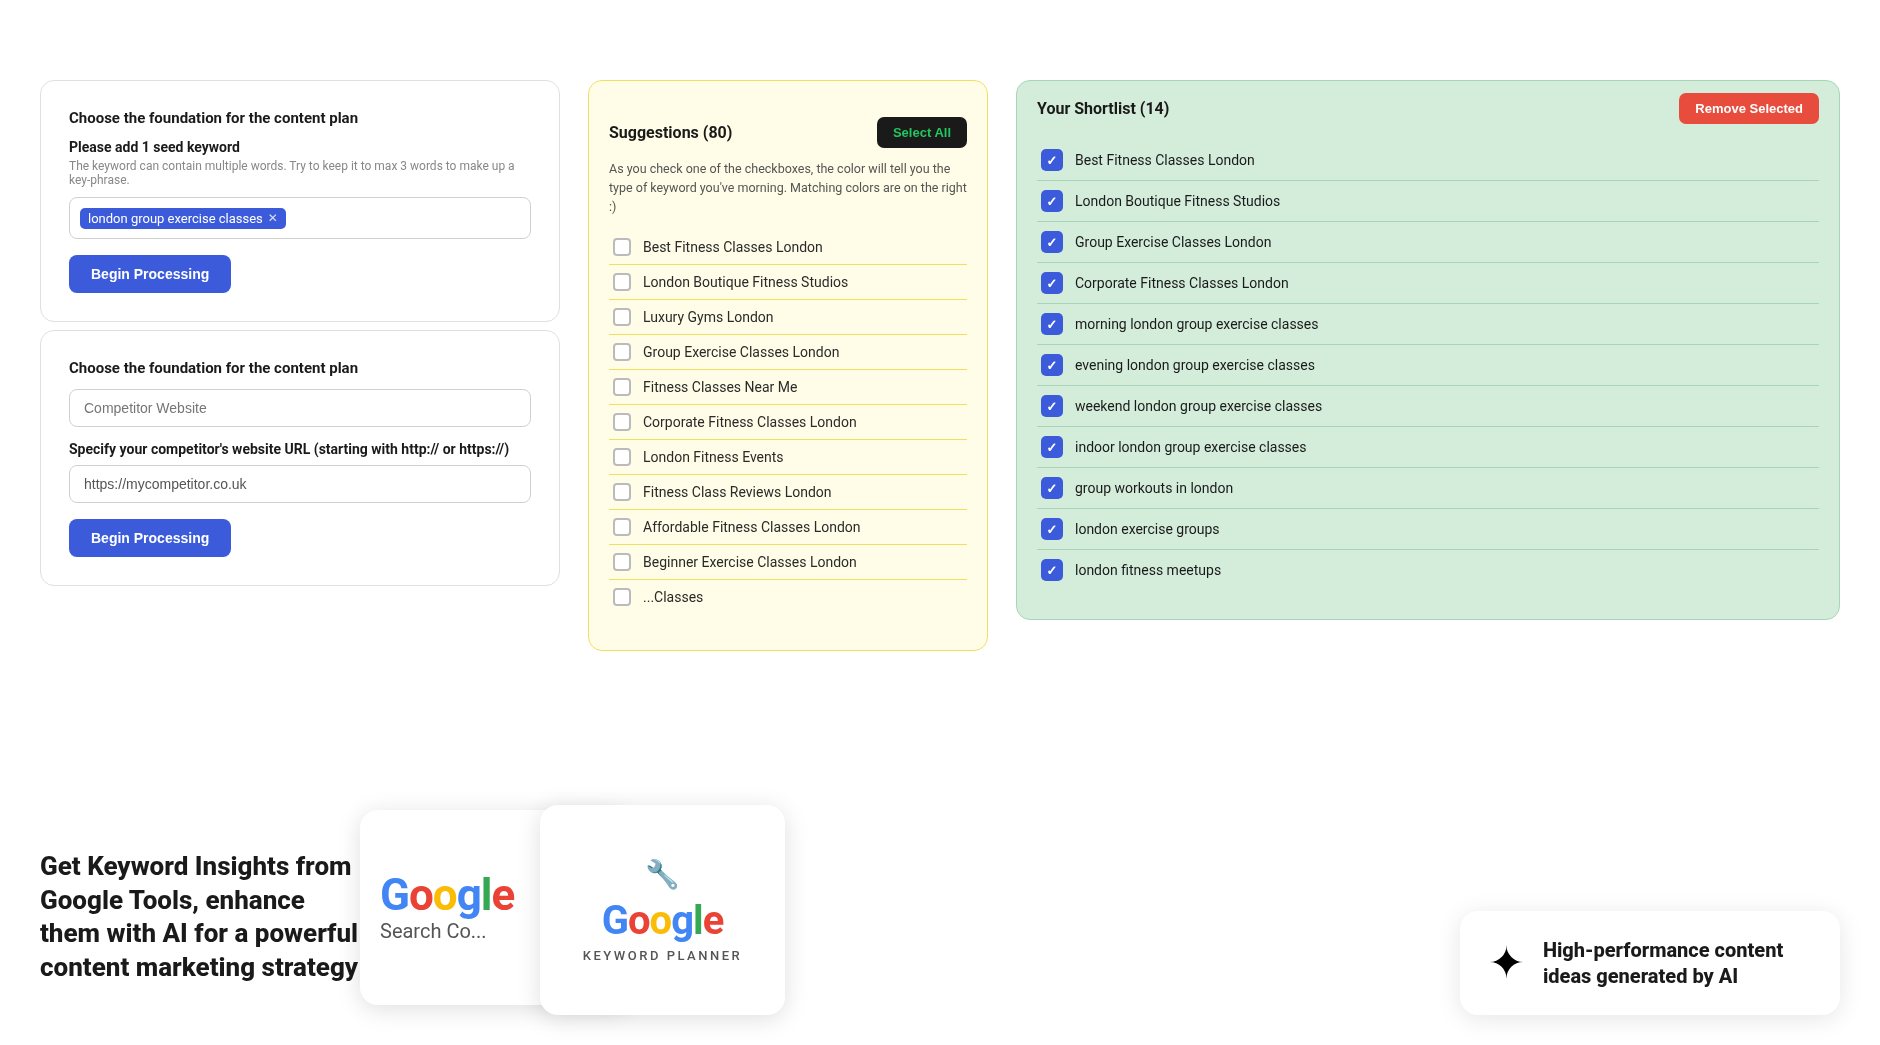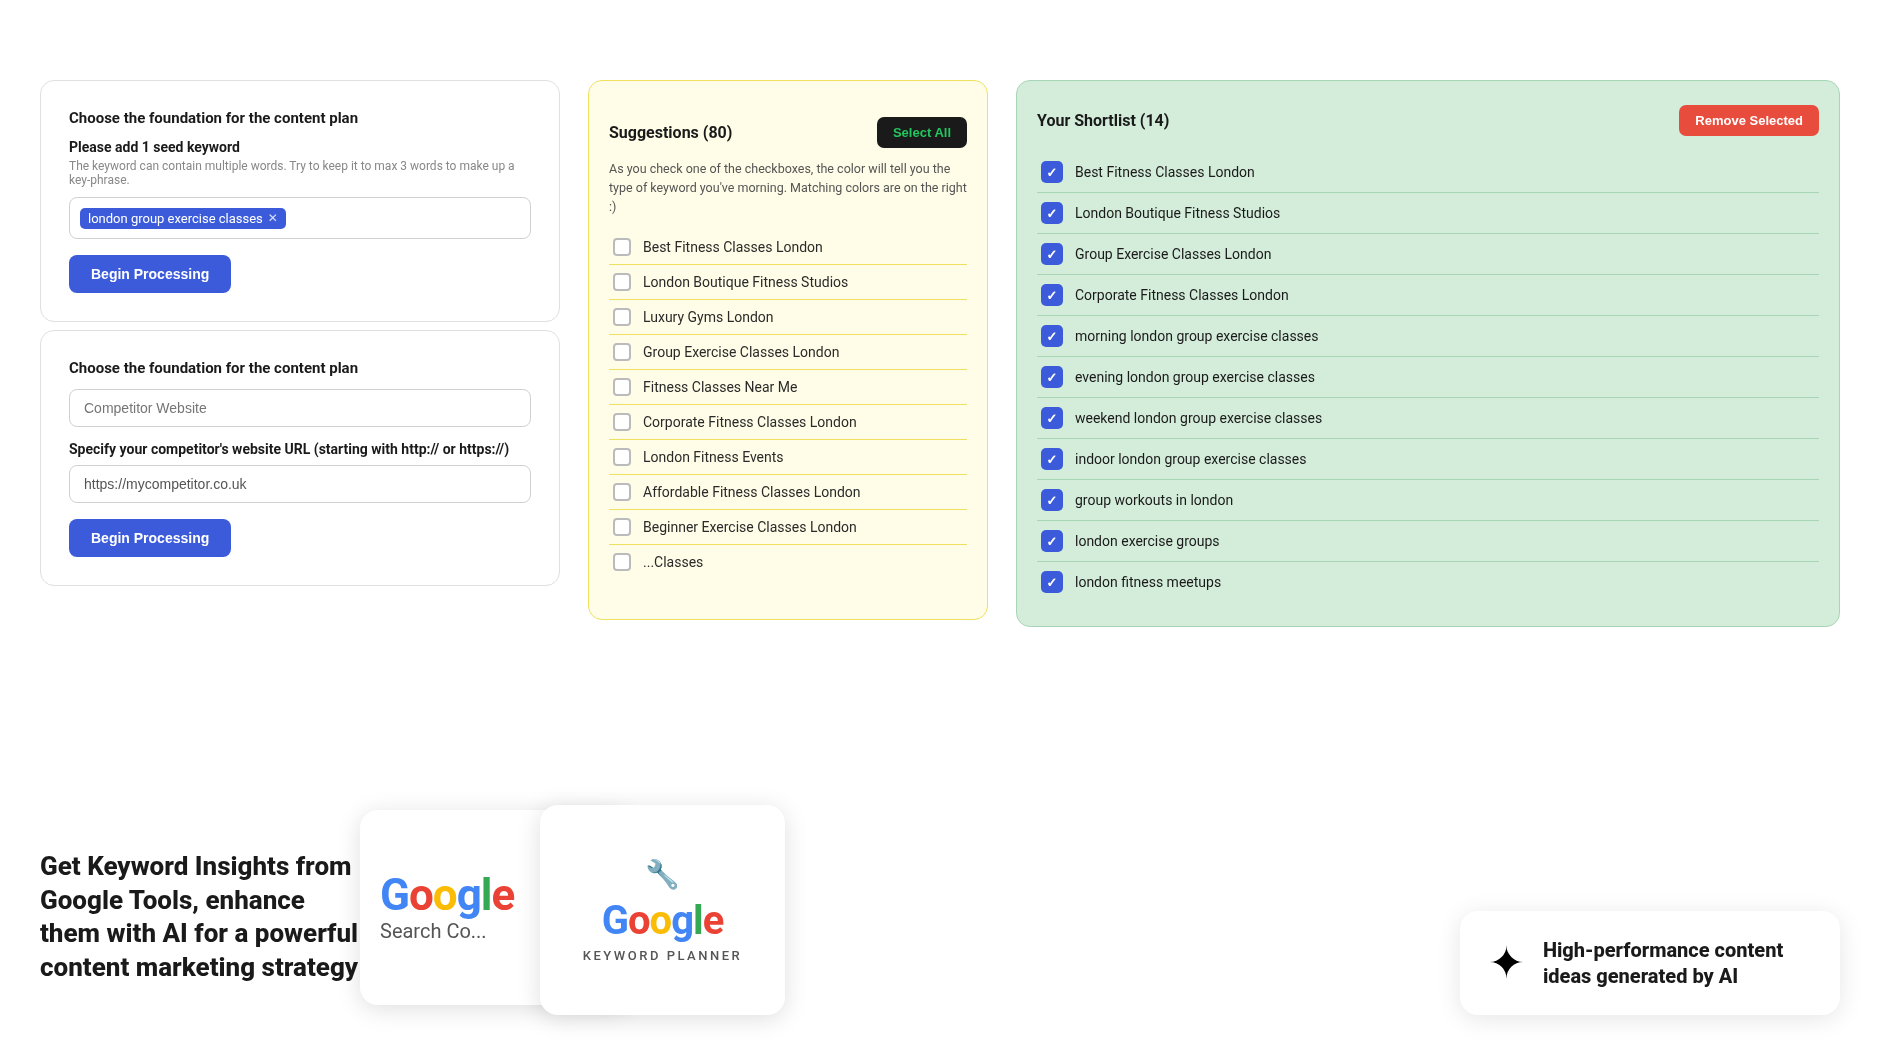--- a/index.html
+++ b/index.html
@@ -299,21 +299,21 @@
     
     .right-col {
       flex: 1;
       min-width: 380px;
     }
 
     .shortlist-card {
       background: #d4edda;
       border: 1.5px solid #a8d5b5;
       border-radius: 14px;
-      padding: 24px 20px;
+      padding: 12px 20px;
       min-height: 540px;
     }
 
     .shortlist-header {
       display: flex;
       justify-content: space-between;
       align-items: center;
       margin-bottom: 16px;
     }
 
@@ -458,20 +458,24 @@
       <div class="suggestion-item">
         <input type="checkbox" class="suggestion-checkbox" style="">
         <span class="suggestion-text">Corporate Fitness Classes London</span>
       </div>
       <div class="suggestion-item">
         <input type="checkbox" class="suggestion-checkbox" style="">
         <span class="suggestion-text">London Fitness Events</span>
       </div>
       <div class="suggestion-item">
         <input type="checkbox" class="suggestion-checkbox" style="">
+        <span class="suggestion-text">Fitness Class Reviews London</span>
+      </div>
+      <div class="suggestion-item">
+        <input type="checkbox" class="suggestion-checkbox" style="">
         <span class="suggestion-text">Affordable Fitness Classes London</span>
       </div>
       <div class="suggestion-item">
         <input type="checkbox" class="suggestion-checkbox" style="">
         <span class="suggestion-text">Beginner Exercise Classes London</span>
       </div>
       <div class="suggestion-item">
         <input type="checkbox" class="suggestion-checkbox" style="">
         <span class="suggestion-text">...Classes</span>
       </div>

